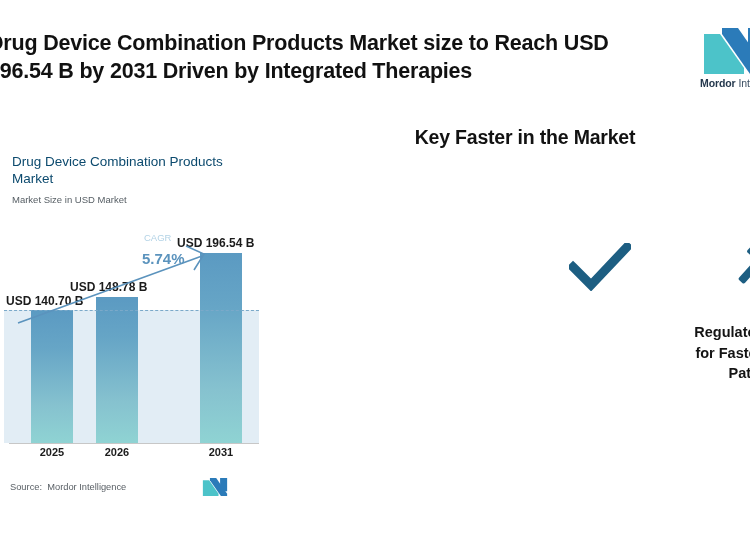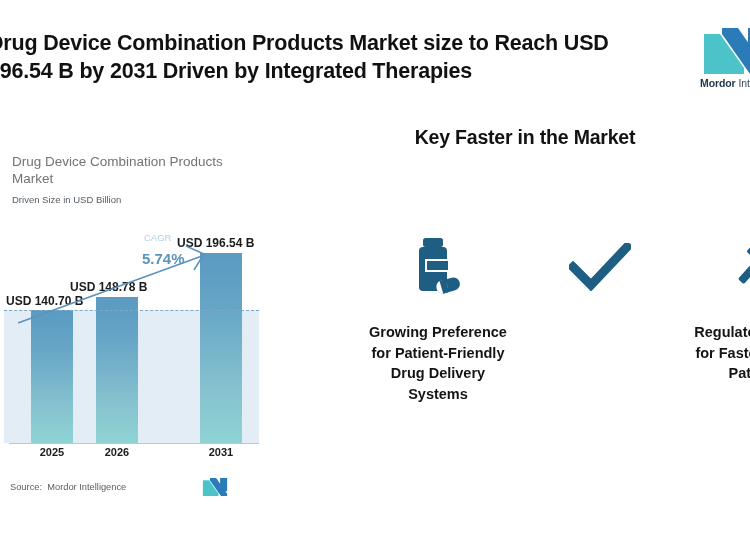--- a/index.html
+++ b/index.html
@@ -40,21 +40,21 @@
   
   .chart-card {
     position:absolute;
     left:-6px; top:140px;
     width:278px; height:365px;
   }
   .chart-title {
     position:absolute; left:18px; top:14px;
     width:240px;
     font-size:13.5px; line-height:1.25;
-    color:#737373; font-weight:400;
+    color:#0c4a6e; font-weight:400;
   }
   .chart-subtitle {
     position:absolute; left:18px; top:54px;
     font-size:9.5px; color:#555d63;
   }
   .plot {
     position:absolute;
     left:10px; top:98px;
     width:255px; height:205px;
   }
@@ -148,21 +148,21 @@
         <polygon points="44,0 62,0 62,34 44,34" fill="#2b7bb9"></polygon>
       </svg>
     </div>
     <div class="logo-text"><b>Mordor</b><span> Intelligence</span></div>
   </div>
 
   <div class="chart-card">
 
     <div class="chart-title">Drug Device Combination Products Market</div>
 
-    <div class="chart-subtitle">Driven Size in USD Billion</div>
+    <div class="chart-subtitle">Market Size in USD Market</div>
 
     <div class="plot">
 
       <div class="plot-band"></div>
 
       <div class="bar b1"></div>
       <div class="bar b2"></div>
       <div class="bar b3"></div>
 
       <div class="dashed-line"></div>
@@ -194,36 +194,20 @@
       <svg width="26" height="18" viewBox="0 0 62 46" xmlns="http://www.w3.org/2000/svg">
         <polygon points="0,46 0,6 16,6 40,40 40,46" fill="#4cc3c9"></polygon>
         <polygon points="18,0 34,0 62,40 62,46 46,46 18,6" fill="#2b7bb9"></polygon>
         <polygon points="44,0 62,0 62,34 44,34" fill="#2b7bb9"></polygon>
       </svg>
     </div>
   </div>
 
   <div class="trends-heading">Key Faster in the Market</div>
 
-  <div class="trend-col c1">
-    <div class="trend-icon">
-      <svg width="48" height="58" viewBox="0 0 48 58" xmlns="http://www.w3.org/2000/svg">
-        <rect x="9" y="0" width="20" height="9" rx="2.5" fill="#1d5e82"></rect>
-        <rect x="5" y="9" width="28" height="44" rx="4" fill="#1d5e82"></rect>
-        <rect x="11" y="21" width="25" height="13" fill="#ffffff"></rect>
-        <rect x="13" y="23" width="21" height="9" fill="#1d5e82"></rect>
-        <g transform="rotate(-16 34 47)">
-          <rect x="22" y="41" width="24" height="13" rx="6.5" fill="#1d5e82"></rect>
-          <rect x="22" y="41" width="11" height="13" rx="6.5" fill="#ffffff"></rect>
-          <rect x="27" y="41" width="6" height="13" fill="#1d5e82"></rect>
-        </g>
-      </svg>
-    </div>
-    <div class="trend-text">Growing Preference for Patient-Friendly Drug Delivery Systems</div>
-  </div>
 
   <div class="trend-col c2">
     <div class="trend-icon">
       <svg width="62" height="48" viewBox="0 0 62 48" xmlns="http://www.w3.org/2000/svg">
         <polyline points="4,24 22,42 58,4" fill="none" stroke="#1d5e82" stroke-width="9" stroke-linecap="square" stroke-linejoin="miter"></polyline>
       </svg>
     </div>
   </div>
 
   <div class="trend-col c3">

